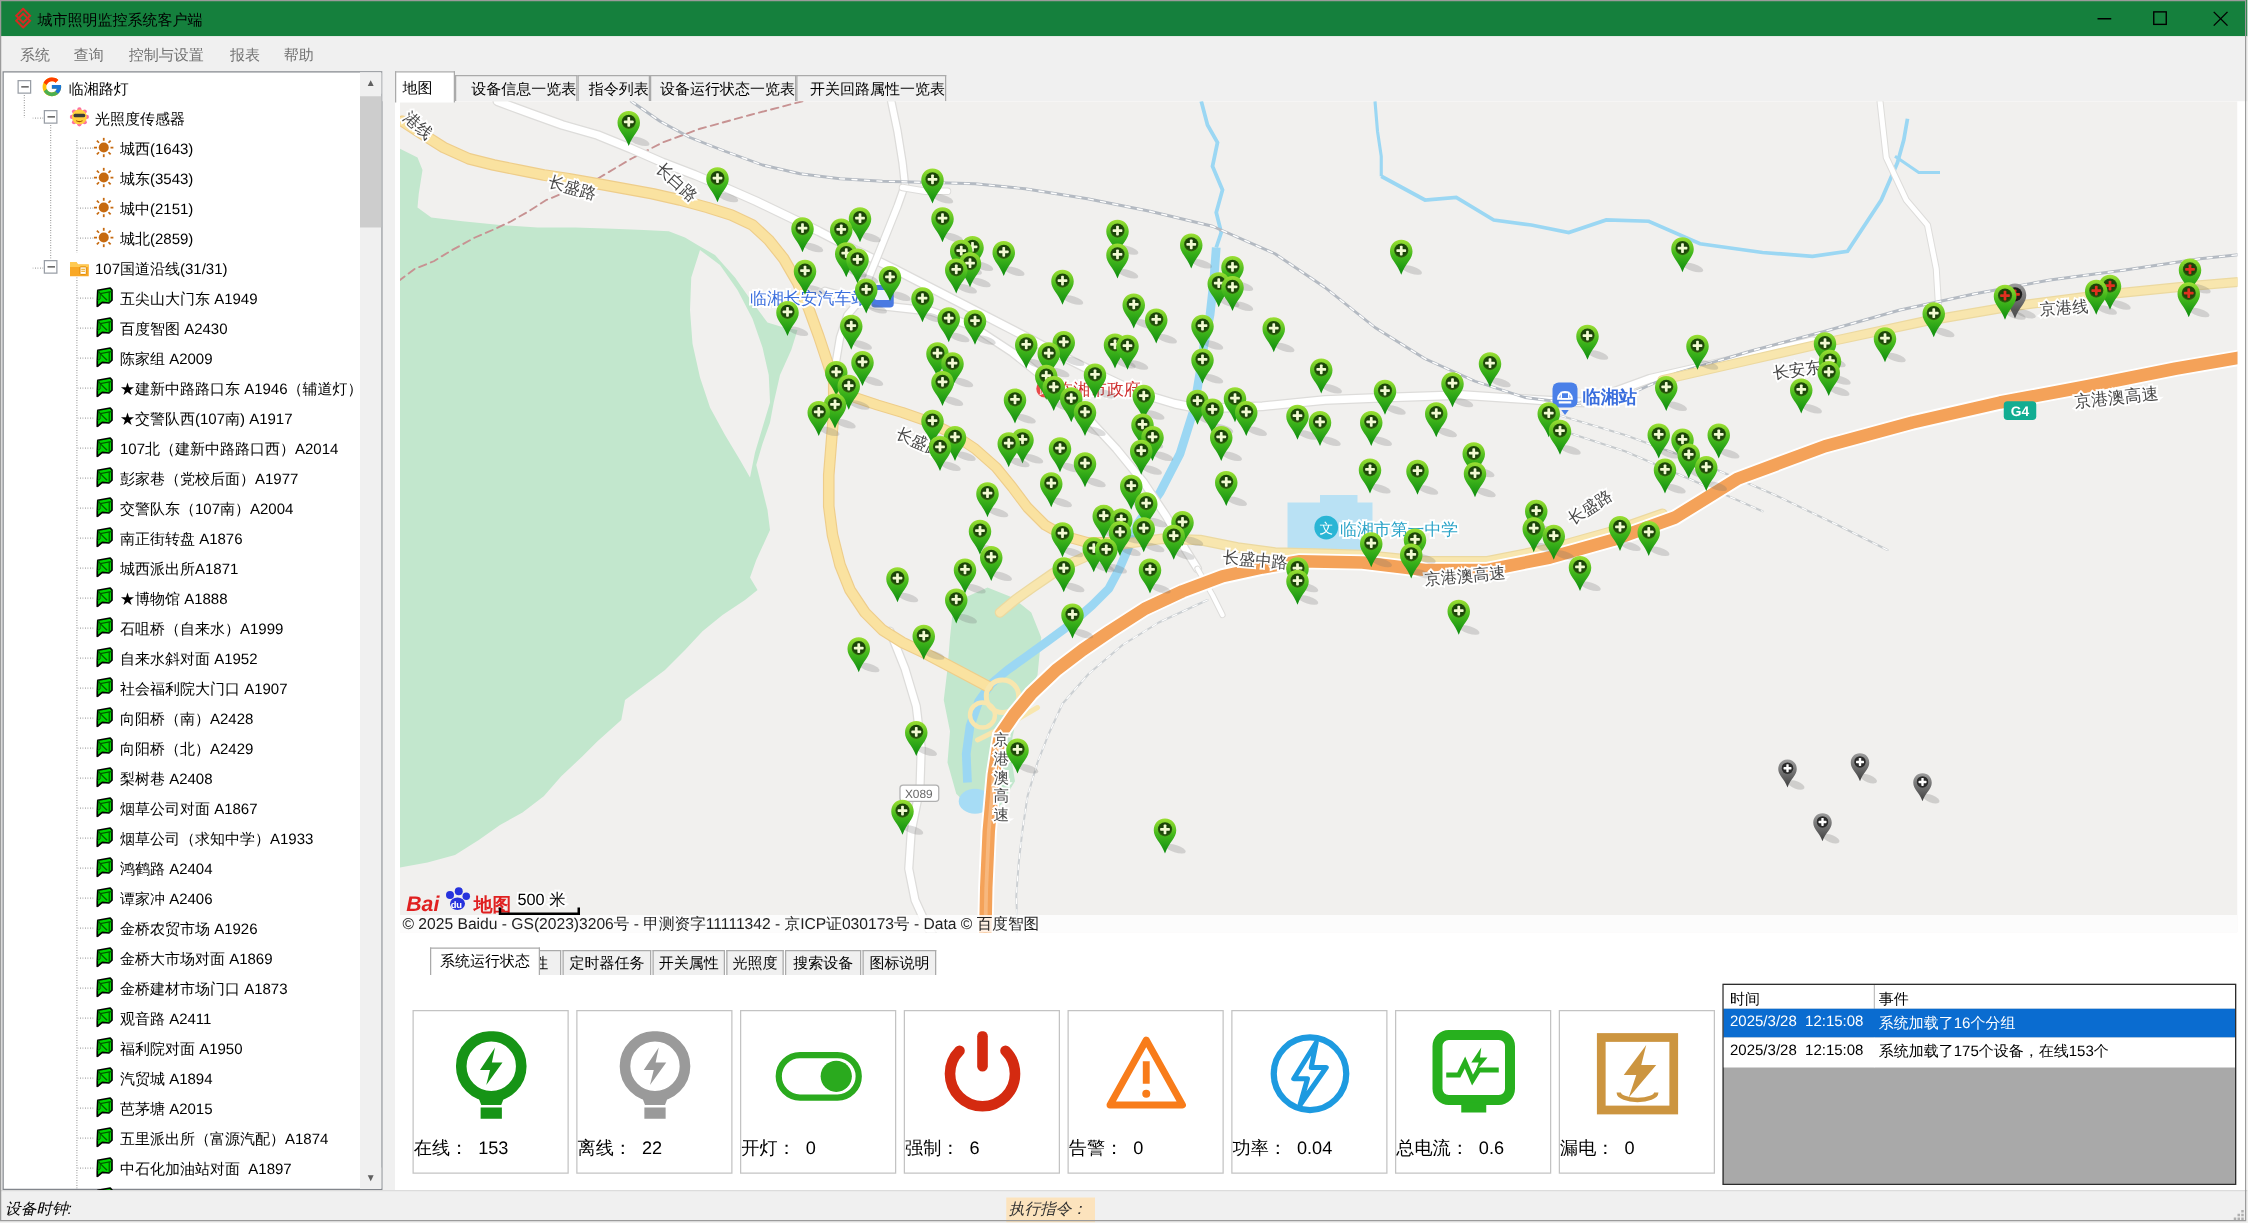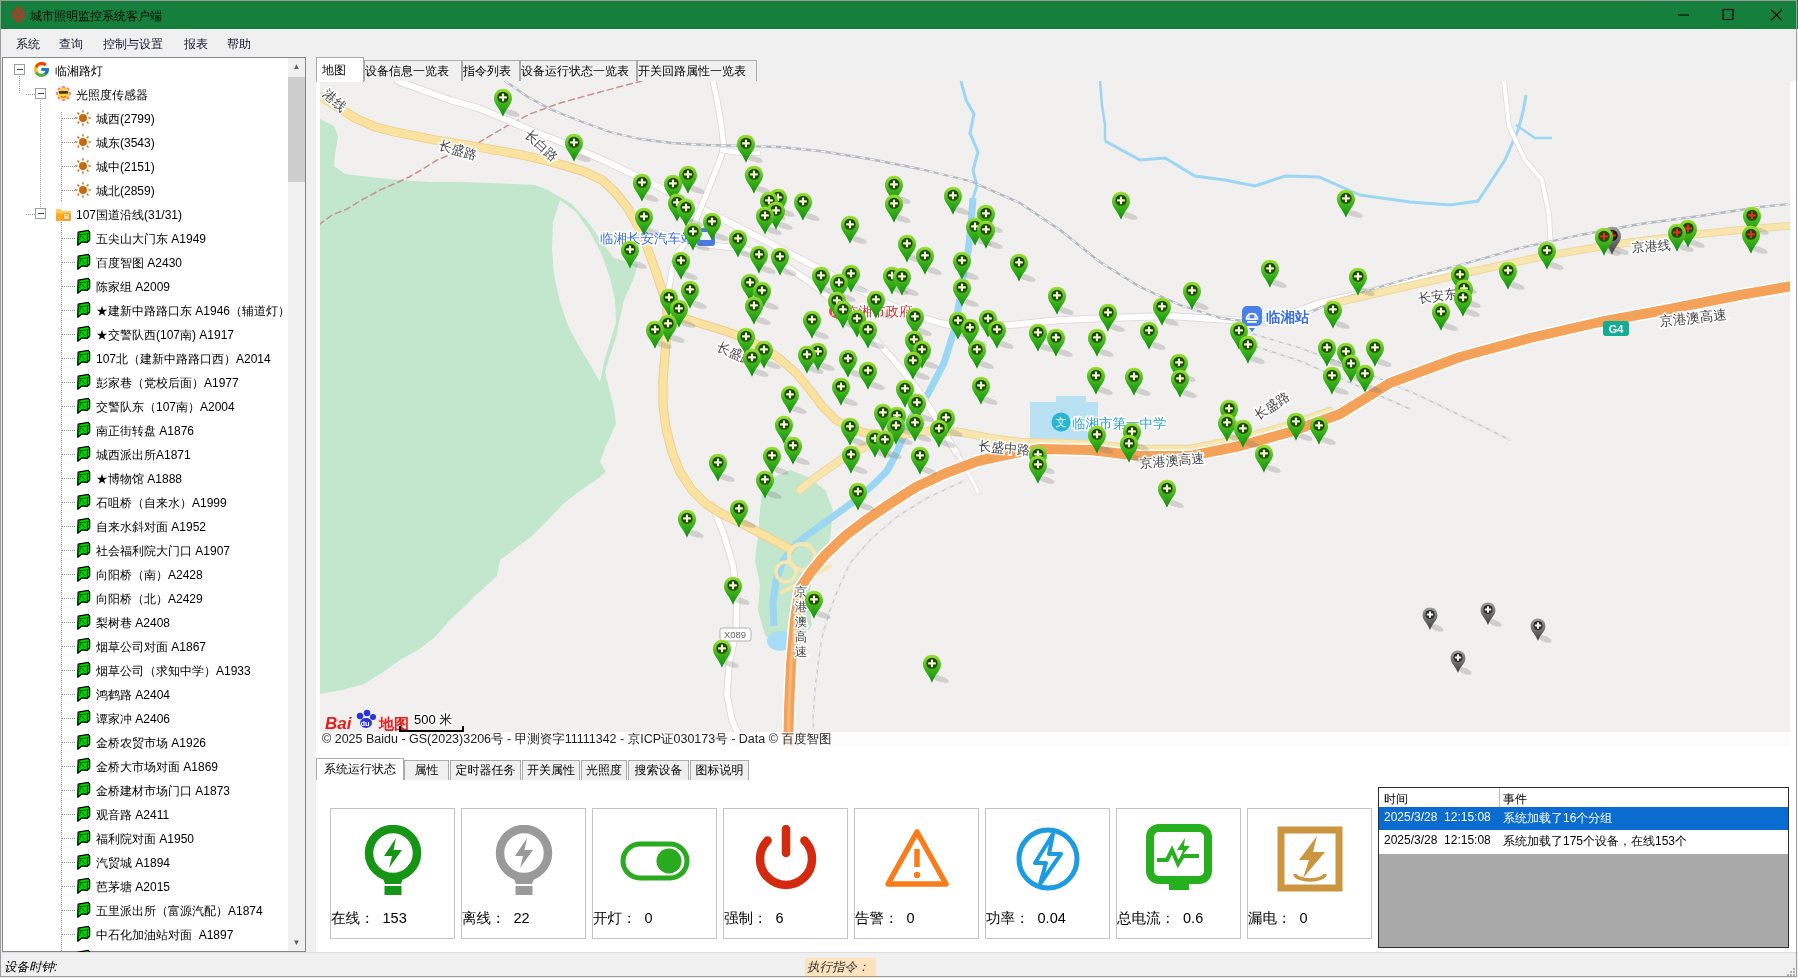--- a/index.html
+++ b/index.html
@@ -1,42 +1,42 @@
 <!DOCTYPE html>
 <html><head><meta charset="utf-8">
 <style>
 * { margin:0; padding:0; box-sizing:border-box; }
 html,body { width:1798px; height:978px; overflow:hidden;
   font-family:"Liberation Sans",sans-serif; background:#f0f0f0; position:relative; }
 .abs { position:absolute; }
 #titlebar { left:0; top:0; width:1798px; height:29px; background:#15803d; }
 #title-text { left:30px; top:8px; font-size:12px; color:#000; }
 #menubar { left:0; top:29px; width:1798px; height:28px; background:#f0f0f0; font-size:12px; }
-#menubar span { position:absolute; top:7px; color:#0f172a; }
+#menubar span { position:absolute; top:7px; color:#737373; }
 #treepanel { left:2px; top:57px; width:304px; height:895px; background:#fff;
   border:1px solid #82868c; }
 .trow { position:absolute; height:24px; font-size:12px; color:#000; white-space:nowrap;padding-left:48px; }
 .trow .lbl { position:absolute; top:5px; }
 .exp { position:absolute; width:11px; height:11px; background:#fff; border:1px solid #999ea6; top:6px; }
 .exp::after { content:""; position:absolute; left:2px; top:4px; width:6px; height:1px; background:#404040; }
 .vline { position:absolute; width:1px; background-image:linear-gradient(#9a9a9a 1px, transparent 1px); background-size:1px 2px; }
 .hline { position:absolute; height:1px; background-image:linear-gradient(90deg,#9a9a9a 1px, transparent 1px); background-size:2px 1px; }
 #treescroll { position:absolute; right:0; top:0; width:17px; height:893px; background:#f0f0f0; }
 #treescroll .thumb { position:absolute; left:0; top:19px; width:17px; height:105px; background:#cdcdcd; }
 .sarrow { position:absolute; left:0; width:17px; height:17px; background:#f0f0f0; color:#606060; font-size:8px; text-align:center; line-height:17px; }
 #maptabs { left:306px; top:57px; width:1492px; height:24px; background:#f0f0f0; }
 .mtab { position:absolute; top:3px; height:21px; background:#f0f0f0; border:1px solid #aaaaaa; border-bottom:none;
-  font-size:12px; color:#000; text-align:left; line-height:20px; }
+  font-size:12px; color:#000; text-align:right; line-height:20px; }
 .mtab.act { top:0; height:25px; background:#fff; line-height:24px; z-index:3; text-align:left; padding-left:5px; }
 #mappanel { left:316px; top:81px; width:1482px; height:667px; background:#fff; }
 #botpanel { left:316px; top:748px; width:1482px; height:204px; background:#fff; }
 #bottabs { position:absolute; left:0; top:12px; width:1482px; height:20px; }
 .btab { position:absolute; top:0; height:20px; background:#f0f0f0; border:1px solid #aaaaaa; border-bottom:none;
   font-size:12px; color:#000; text-align:center; line-height:19px; }
-.btab.act { top:-2px; height:22px; background:#fff; z-index:3; line-height:21px; }
+.btab.act { top:-2px; height:22px; background:#fff; z-index:3; line-height:21px;margin-left:28px; }
 .card { position:absolute; top:60px; width:125px; height:131px; background:#fff; border:1px solid #c3c3c3; }
 .card .cap { position:absolute; left:0; width:125px; top:100px; font-size:14.5px; color:#000; }
 #logtable { position:absolute; left:1062px; top:39px; width:411px; height:161px; background:#a9a9a9; border:1px solid #2c2c2c; font-size:12px; }
 #logtable .hdr { position:absolute; left:0; top:0; width:409px; height:19px; background:#fff; }
 #logtable .r1 { position:absolute; left:0; top:19px; width:409px; height:23px; background:#0a6cd0; color:#fff; }
 #logtable .r2 { position:absolute; left:0; top:42px; width:409px; height:24px; background:#fff; color:#000; }
 #logtable .c1 { position:absolute; left:5px; top:3px; }
 #logtable .c2 { position:absolute; left:124px; top:3px; }
 #logtable .div { position:absolute; left:120px; top:0; width:1px; height:66px; background:#c0c0c0; }
 #statusbar { left:0; top:952px; width:1798px; height:26px; background:#f0f0f0; border-top:1px solid #dcdcdc; font-size:12.5px; color:#000;font-style:italic; }
@@ -116,21 +116,21 @@
             <line x1="8" y1="13.4" x2="8" y2="15.8"></line>
 <line x1="0.2" y1="8" x2="2.6" y2="8"></line>
             <line x1="13.4" y1="8" x2="15.8" y2="8"></line>
 <line x1="2.5" y1="2.5" x2="4.2" y2="4.2"></line>
             <line x1="11.8" y1="11.8" x2="13.5" y2="13.5"></line>
 <line x1="2.5" y1="13.5" x2="4.2" y2="11.8"></line>
             <line x1="11.8" y1="4.2" x2="13.5" y2="2.5"></line>
 </g>
         </svg>
       </div>
-      <span class="lbl" style="left:93px">城西(2799)</span>
+      <span class="lbl" style="left:93px">城西(1643)</span>
     </div>
 <div class="trow" style="left:0;top:72px;width:285px">
       <div class="hline" style="left:59px;top:12px;width:13px"></div>
       <div style="position:absolute;left:72px">
         <svg width="16" height="16" viewBox="0 0 16 16" style="position:absolute;top:4px">
 <circle cx="8" cy="8" r="4" fill="#c66a10"></circle>
 <g stroke="#c66a10" stroke-width="1.4">
 <line x1="8" y1="0.2" x2="8" y2="2.6"></line>
             <line x1="8" y1="13.4" x2="8" y2="15.8"></line>
 <line x1="0.2" y1="8" x2="2.6" y2="8"></line>

